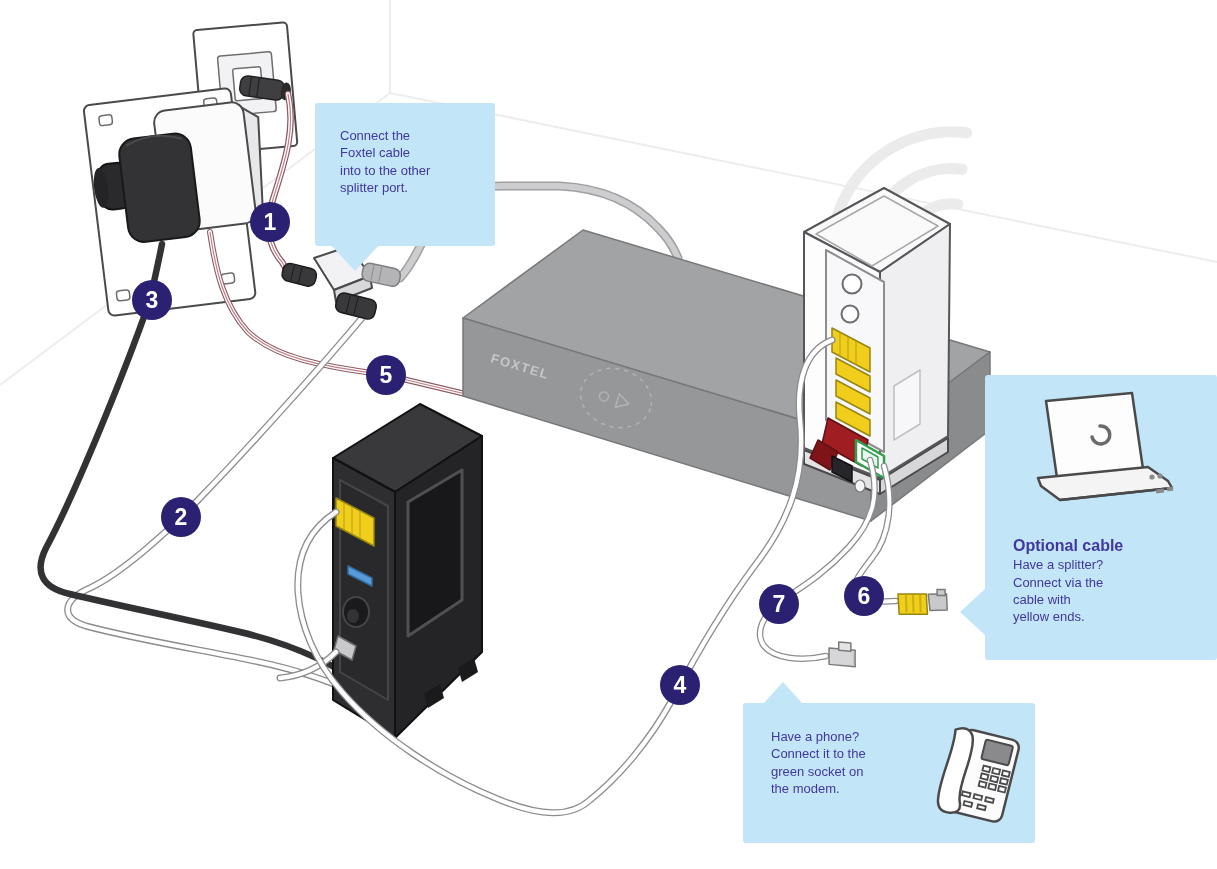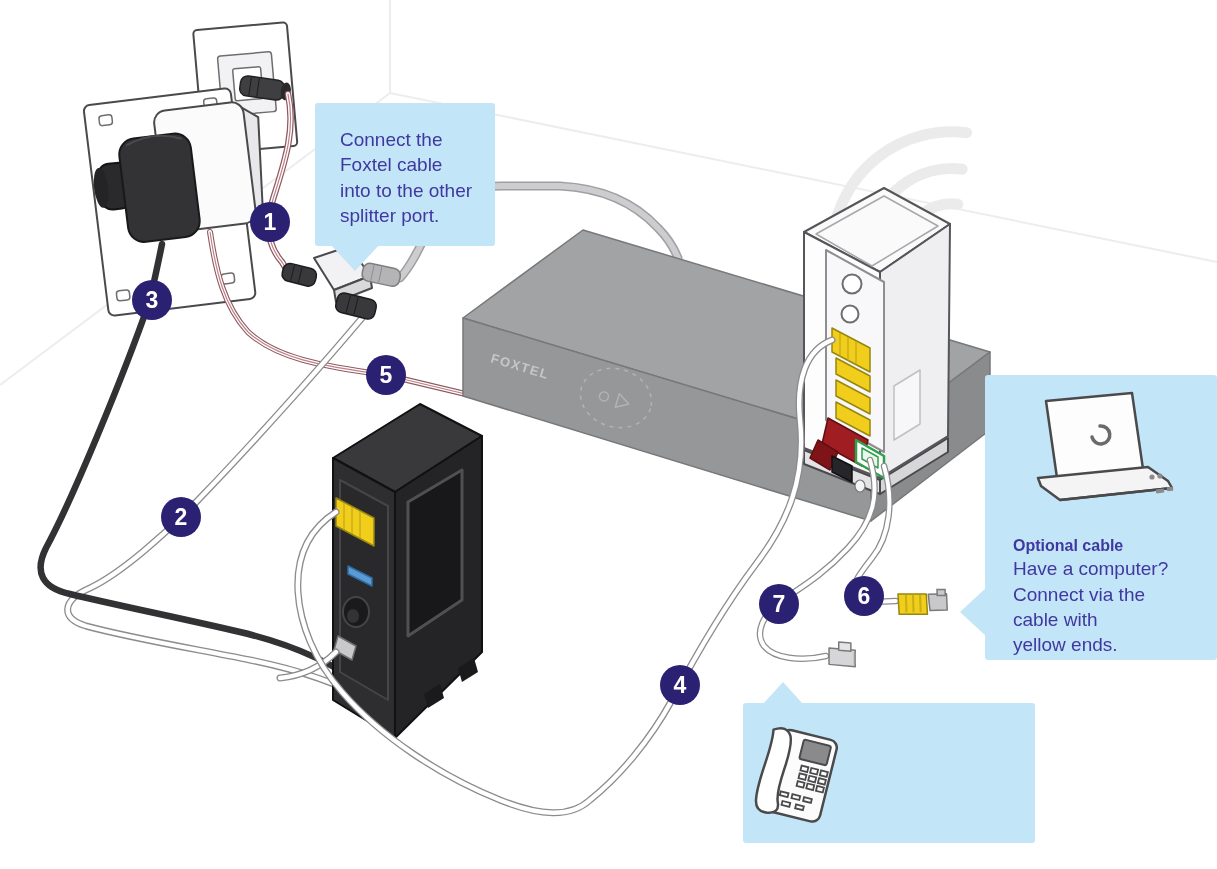--- a/index.html
+++ b/index.html
@@ -3,21 +3,21 @@
 <meta charset="utf-8">
 <style>
   html,body{margin:0;padding:0;background:#fff;}
   #canvas{position:relative;width:1217px;height:869px;background:#fff;overflow:hidden;
           font-family:"Liberation Sans",sans-serif;}
   svg{position:absolute;left:0;top:0;}
   .step{position:absolute;width:40px;height:40px;border-radius:50%;background:#2B2173;
         color:#fff;font-weight:bold;font-size:23px;display:flex;align-items:center;
         justify-content:center;z-index:30;line-height:1;}
   .callout{position:absolute;background:#C3E5F8;border-radius:3px;color:#4038A0;z-index:20;}
-  .callout .txt{white-space:pre-line;font-size:19px;line-height:1.33;font-weight:500;}
+  .callout .txt{white-space:pre-line;font-size:13px;line-height:1.33;font-weight:500;}
   .callout .ttl{font-size:16px;line-height:1.33;font-weight:bold;}
   #callout-splitter{left:315px;top:103px;width:180px;height:143px;padding:24px 10px 0 25px;box-sizing:border-box;}
   #callout-optional{left:985px;top:375px;width:232px;height:285px;box-sizing:border-box;}
   #callout-optional .inner{padding:20px 10px 0 28px;}
   #callout-phone{left:743px;top:703px;width:292px;height:140px;box-sizing:border-box;display:flex;}
   #callout-phone .txt{padding:25px 0 0 28px;flex:1;}
   .ptr{position:absolute;width:0;height:0;z-index:19;}
   #ptr-splitter{left:330px;top:244px;border-left:25px solid transparent;
      border-right:25px solid transparent;border-top:27px solid #C3E5F8;}
   #ptr-optional{left:960px;top:588px;border-top:24px solid transparent;
@@ -264,29 +264,33 @@
       <polygon points="22,89 132,78 152,92 156,99 44,111 25,97" fill="#F4F4F5" stroke="#4A4A4C" stroke-width="2.5" stroke-linejoin="round"></polygon>
       <line x1="44" y1="111" x2="156" y2="99" stroke="#4A4A4C" stroke-width="2.5"></line>
       <circle cx="136" cy="88" r="2.6" fill="#8A8A8C"></circle>
       <circle cx="144" cy="87" r="2.6" fill="#8A8A8C"></circle>
       <rect x="140" y="100" width="8" height="4" fill="#8A8A8C" transform="rotate(-6 144 102)"></rect>
       <rect x="151" y="98" width="6" height="4" fill="#8A8A8C" transform="rotate(-6 154 100)"></rect>
     </svg>
   </div>
   <div class="inner">
     <div class="ttl">Optional cable</div>
-    <div class="txt">Have a computer?
+    <div class="txt">Have a splitter?
 Connect via the
 cable with
 yellow ends.</div>
   </div>
 </div>
 <div class="ptr" id="ptr-optional"></div>
 
 <div class="callout" id="callout-phone">
+  <div class="txt">Have a phone?
+Connect it to the
+green socket on
+the modem.</div>
   <svg width="110" height="120" viewBox="0 0 110 120" style="position:static;margin-top:18px">
     <g transform="rotate(14 55 55)">
       <rect x="30" y="12" width="56" height="84" rx="8" fill="#FCFCFD" stroke="#4A4A4C" stroke-width="2.5"></rect>
       <rect x="52" y="18" width="28" height="20" rx="2" fill="#8A8A8C" stroke="#4A4A4C" stroke-width="2"></rect>
       <g fill="none" stroke="#4A4A4C" stroke-width="1.8">
         <rect x="56" y="44" width="7" height="5"></rect>
             <rect x="66" y="44" width="7" height="5"></rect>
             <rect x="76" y="44" width="7" height="5"></rect>
         <rect x="56" y="52" width="7" height="5"></rect>
             <rect x="66" y="52" width="7" height="5"></rect>

